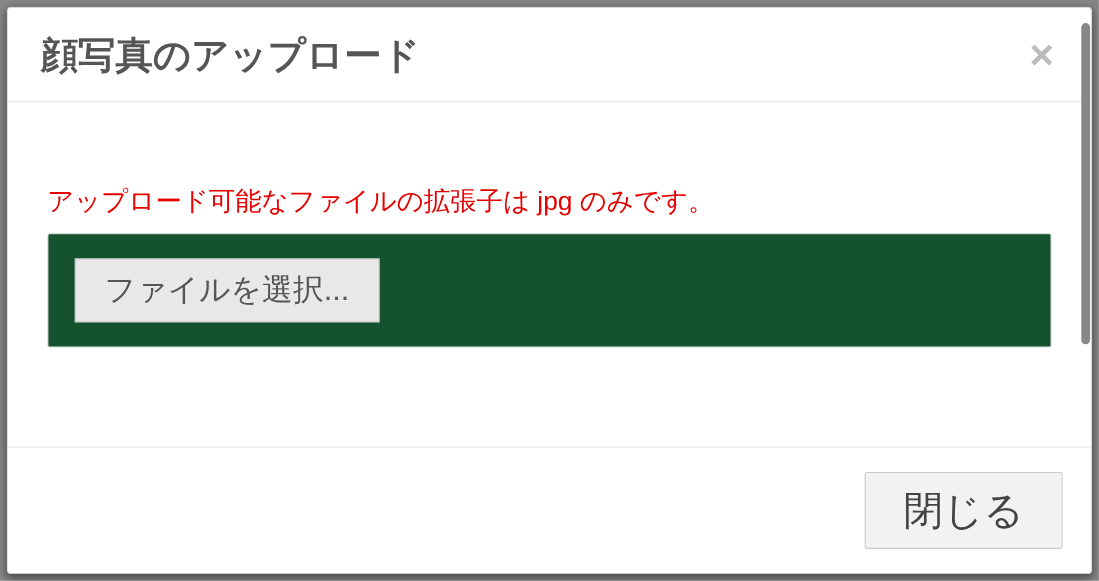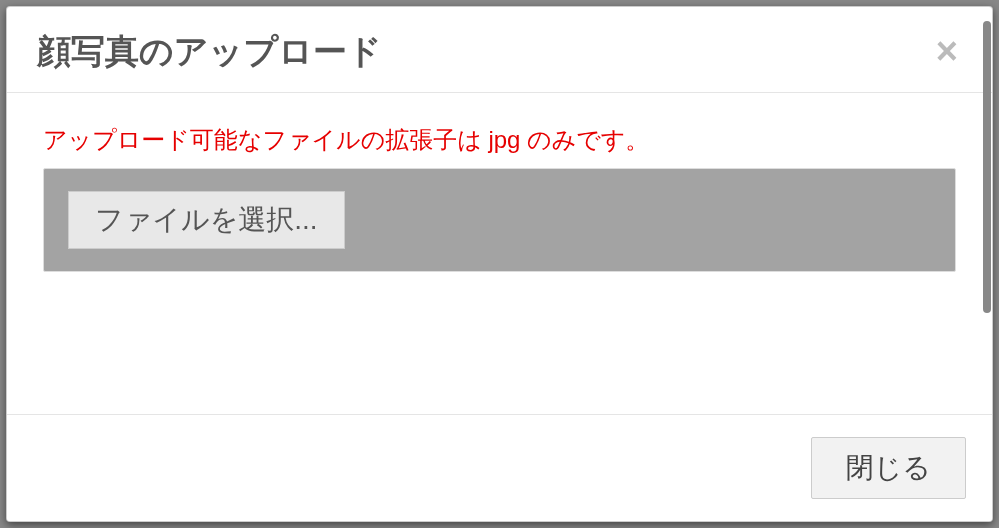--- a/index.html
+++ b/index.html
@@ -1,18 +1,19 @@
 <!DOCTYPE html>
 <html><head>
   <meta charset="utf-8">
   <style>
     * {
       margin: 0;
       padding: 0;
       box-sizing: border-box;
+      gap: 44px;
     }
     body {
       font-family: "Helvetica Neue", Helvetica, Arial, "Hiragino Sans", "Hiragino Kaku Gothic ProN", "Yu Gothic", Meiryo, sans-serif;
       background: #888;
       width: 999px;
       height: 528px;
       overflow: hidden;
       position: relative;
     }
     .modal {
@@ -61,21 +62,21 @@
     .error-msg {
       color: #e60000;
       font-size: 24px;
       line-height: 1.4;
       margin-bottom: 12px;
     }
     .upload-box {
       border: 1px solid #ddd;
       border-radius: 2px;
       padding: 22px 24px;
-      background: #a3a3a3;
+      background: #14532d;
       text-decoration: underline;
     }
     .file-select-btn {
       display: inline-block;
       background: #e8e8e8;
       border: 1px solid #ccc;
       color: #555;
       font-size: 28px;
       padding: 14px 26px;
       cursor: pointer;
@@ -85,21 +86,21 @@
       border-top: 1px solid #e5e5e5;
       padding: 22px 26px;
       display: flex;
       justify-content: flex-end;
       background: #fff;
     }
     .close-footer-btn {
       background: #f2f2f2;
       border: 1px solid #ccc;
       color: #444;
-      font-size: 28px;
+      font-size: 36px;
       padding: 16px 34px;
       cursor: pointer;
       border-radius: 2px;
       line-height: 1;
     }
     .scrollbar-track {
       position: absolute;
       right: 1px;
       top: 14px;
       bottom: 14px;

